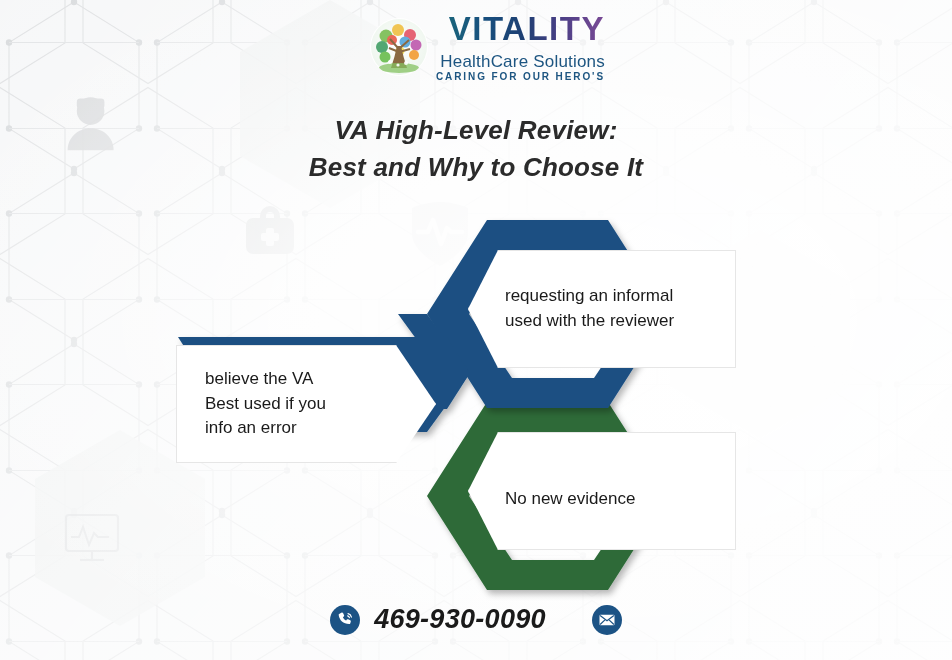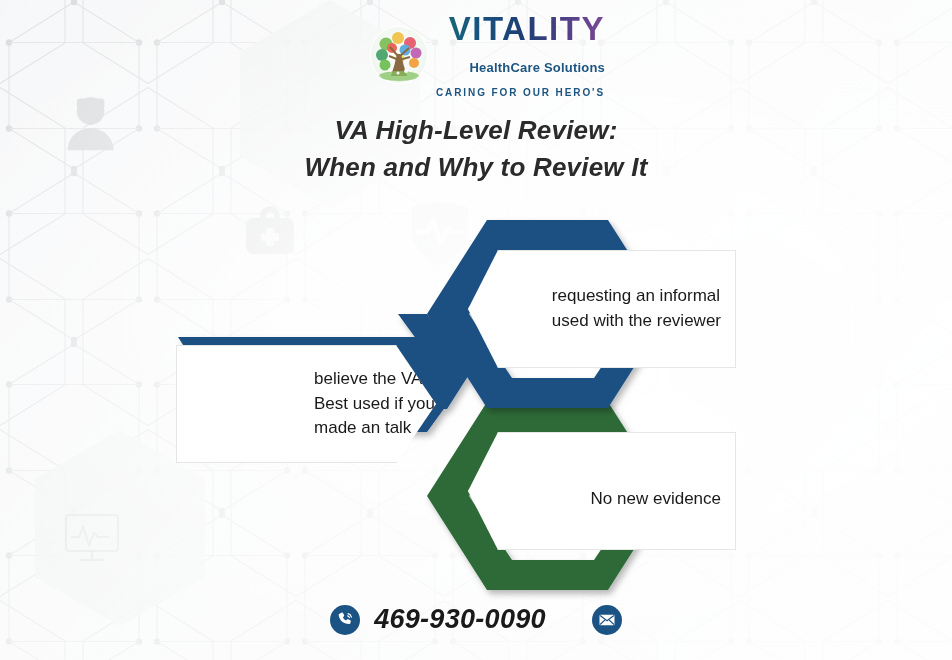--- a/index.html
+++ b/index.html
@@ -63,32 +63,32 @@
     font-size: 33px;
     font-weight: bold;
     letter-spacing: 1.5px;
     background: linear-gradient(90deg, #1b6b7a 0%, #17507e 28%, #1e3f73 52%, #4b3f86 74%, #7b4a96 100%);
     -webkit-background-clip: text;
     background-clip: text;
     color: transparent;
     -webkit-text-fill-color: transparent;
   }
   #logo-tagline {
-    font-size: 13px;
-    font-weight: bold;
+    font-size: 17px;
+    font-weight: normal;
     color: #1d5581;
     letter-spacing: 0.2px;
-    margin-top: 16px;
+    margin-top: 8px;
   }
   #logo-subtagline {
     font-size: 10px;
     font-weight: bold;
     color: #1d5581;
     letter-spacing: 1.9px;
-    margin-top: 14px;
+    margin-top: 2px;
   }
 
   
   #title {
     position: absolute;
     left: 0; top: 112px;
     width: 952px;
     text-align: center;
     font-size: 26px;
     font-weight: bold;
@@ -110,21 +110,20 @@
   .callout {
     position: absolute;
     background: #ffffff;
     display: flex;
     align-items: center;
     font-size: 17px;
     color: #1a1a1a;
     line-height: 1.45;
     box-shadow: 3px 4px 6px rgba(0,0,0,0.22);
     border: 1px solid #e6e6e6;
-    justify-content: flex-end;
   }
 
   #callout-left {
     left: 176px;
     top: 345px;
     width: 260px;
     height: 118px;
     padding: 0 0 0 28px;
     clip-path: polygon(0 0, 84.6% 0, 100% 50%, 84.6% 100%, 0 100%);
   }
@@ -291,21 +290,21 @@
     </div>
     <div id="logo-text">
       <span id="logo-wordmark">VITALITY</span>
       <span id="logo-tagline">HealthCare Solutions</span>
       <span id="logo-subtagline">CARING FOR OUR HERO'S</span>
     </div>
   </div>
 
   <div id="title">
     <span class="tline">VA High-Level Review:</span>
-    <span class="tline">When and Why to Review It</span>
+    <span class="tline">Best and Why to Choose It</span>
   </div>
 
   <svg id="diagram" viewBox="0 0 952 660" xmlns="http://www.w3.org/2000/svg">
     <defs>
       <filter id="shadowSoft" x="-25%" y="-25%" width="160%" height="160%">
         <feDropShadow dx="3" dy="4" stdDeviation="3" flood-color="#000000" flood-opacity="0.28"></feDropShadow>
       </filter>
     </defs>
 
     <g filter="url(#shadowSoft)">
@@ -333,21 +332,21 @@
 
     <g>
       <path fill="#1c5082" d="M176,338 L430,338 L490,432 L430,490 L176,490 L176,460 L414,460 L454,432 L414,368 L176,368 Z" opacity="0"></path>
     </g>
   </svg>
 
   <div class="callout" id="callout-left">
     <div>
       <div>believe the VA</div>
       <div>Best used if you</div>
-      <div>made an talk</div>
+      <div>info an error</div>
     </div>
   </div>
 
   <div class="callout" id="callout-top">
     <div>
       <div>requesting an informal</div>
       <div>used with the reviewer</div>
     </div>
   </div>
 

